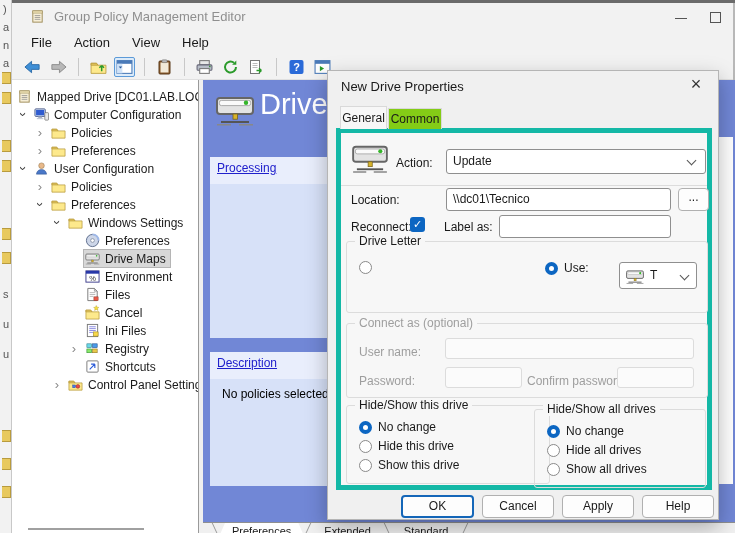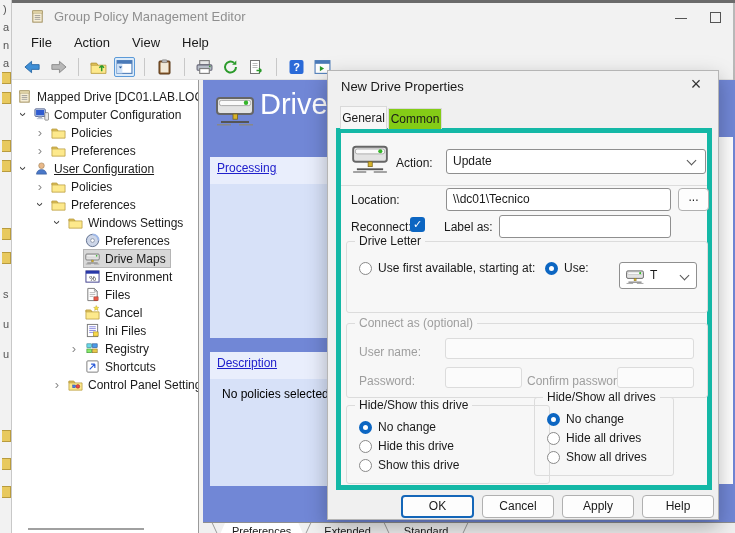--- a/index.html
+++ b/index.html
@@ -88,21 +88,21 @@
   #browse{position:absolute;left:337px;top:55px;width:31px;height:23px;background:#fdfdfd;border:1px solid #b0b0b0;border-radius:4px;text-align:center;line-height:16px;font-size:12px}
   #l-rec{left:10px;top:87px}
   #reccb{position:absolute;left:69px;top:84px;width:15px;height:15px;background:#0c66c2;border-radius:3px;color:#fff;font-size:11px;text-align:center;line-height:15px}
   #l-labelas{left:103px;top:87px}
   #labelas-input{left:158px;top:82px;width:172px;height:23px}
   .group{position:absolute;border:1px solid #dcdcdc;border-radius:3px}
   .glegend{position:absolute;top:-8px;left:8px;background:#f7f7f7;padding:0 4px;font-size:12px;white-space:nowrap}
   #group-drive{left:5px;top:108px;width:362px;height:72px}
   #group-connect{left:5px;top:190px;width:362px;height:75px}
   #group-hidethis{left:5px;top:272px;width:204px;height:79px}
-  #group-hideall{left:193px;top:264px;width:140px;height:79px}
+  #group-hideall{left:193px;top:276px;width:172px;height:79px}
   .ritem{position:absolute;display:flex;align-items:center;gap:6px;font-size:12px;white-space:nowrap}
   .radio{width:13px;height:13px;border-radius:50%;border:1px solid #8a8a8a;background:#fff;flex:none}
   .radio.sel{border:4px solid #0c66c2}
   #ddl{position:absolute;left:272px;top:20px;width:78px;height:27px;background:#fff;border:1px solid #8f8f8f;border-radius:3px}
   #ddl .ddlicon{position:absolute;left:5px;top:6px;width:20px;height:15px}
   #ddl .ddlval{position:absolute;left:30px;top:5px;font-size:12px}
   #ddl .chevd{top:9px;right:8px}
   #group-connect .tfield{height:21px;line-height:19px}
   #user-input{left:98px;top:14px;width:249px}
   #pass-input{left:98px;top:43px;width:77px}
@@ -277,21 +277,21 @@
               <svg viewBox="0 0 16 14">
                 <path d="M1 3.5h5.2l1.2 1.8H15V13H1z" fill="#fde98c" stroke="#b89b3e" stroke-width="0.8"></path>
                 <path d="M1 3.5h5.2l1.2 1.8H1z" fill="#e8c95e" stroke="#b89b3e" stroke-width="0.8"></path>
               </svg>
             </span>
             <span class="tlabel">Preferences</span>
           </span>
         </div>
         <div class="trow">
           <span class="chev open" style="left: 5px;">›</span>
-          <span class="tsel" style="left: 21px; text-decoration: underline;">
+          <span class="tsel" style="left: 21px;">
             <span class="ticon">
               <svg viewBox="0 0 16 16">
                 <circle cx="8" cy="5" r="3" fill="#e8b98a" stroke="#8a6a3a" stroke-width="0.5"></circle>
                 <path d="M2.5 14c0.5-3.5 3-5 5.5-5s5 1.5 5.5 5z" fill="#4a78c8" stroke="#2a4a88" stroke-width="0.5"></path>
               </svg>
             </span>
             <span class="tlabel">User Configuration</span>
           </span>
         </div>
         <div class="trow">
@@ -517,21 +517,20 @@
 
     <span class="dlabel" id="l-rec">Reconnect:</span>
     <span id="reccb">✓</span>
     <span class="dlabel" id="l-labelas">Label as:</span>
     <div class="tfield" id="labelas-input"></div>
 
     <div class="group" id="group-drive">
       <span class="glegend">Drive Letter</span>
       <div class="ritem" style="left:12px;top:19px">
         <span class="radio"></span>
-        <span>Use first available, starting at:</span>
       </div>
       <div class="ritem" style="left:198px;top:19px">
         <span class="radio sel"></span>
         <span>Use:</span>
       </div>
       <div id="ddl">
         <span class="ddlicon">
             <svg viewBox="0 0 20 16">
               <rect x="1" y="2" width="18" height="8" rx="1.5" fill="#e3e3e3" stroke="#666"></rect>
               <rect x="2.2" y="3.2" width="15.6" height="2.6" rx="1" fill="#fafafa" stroke="#999" stroke-width="0.4"></rect>

